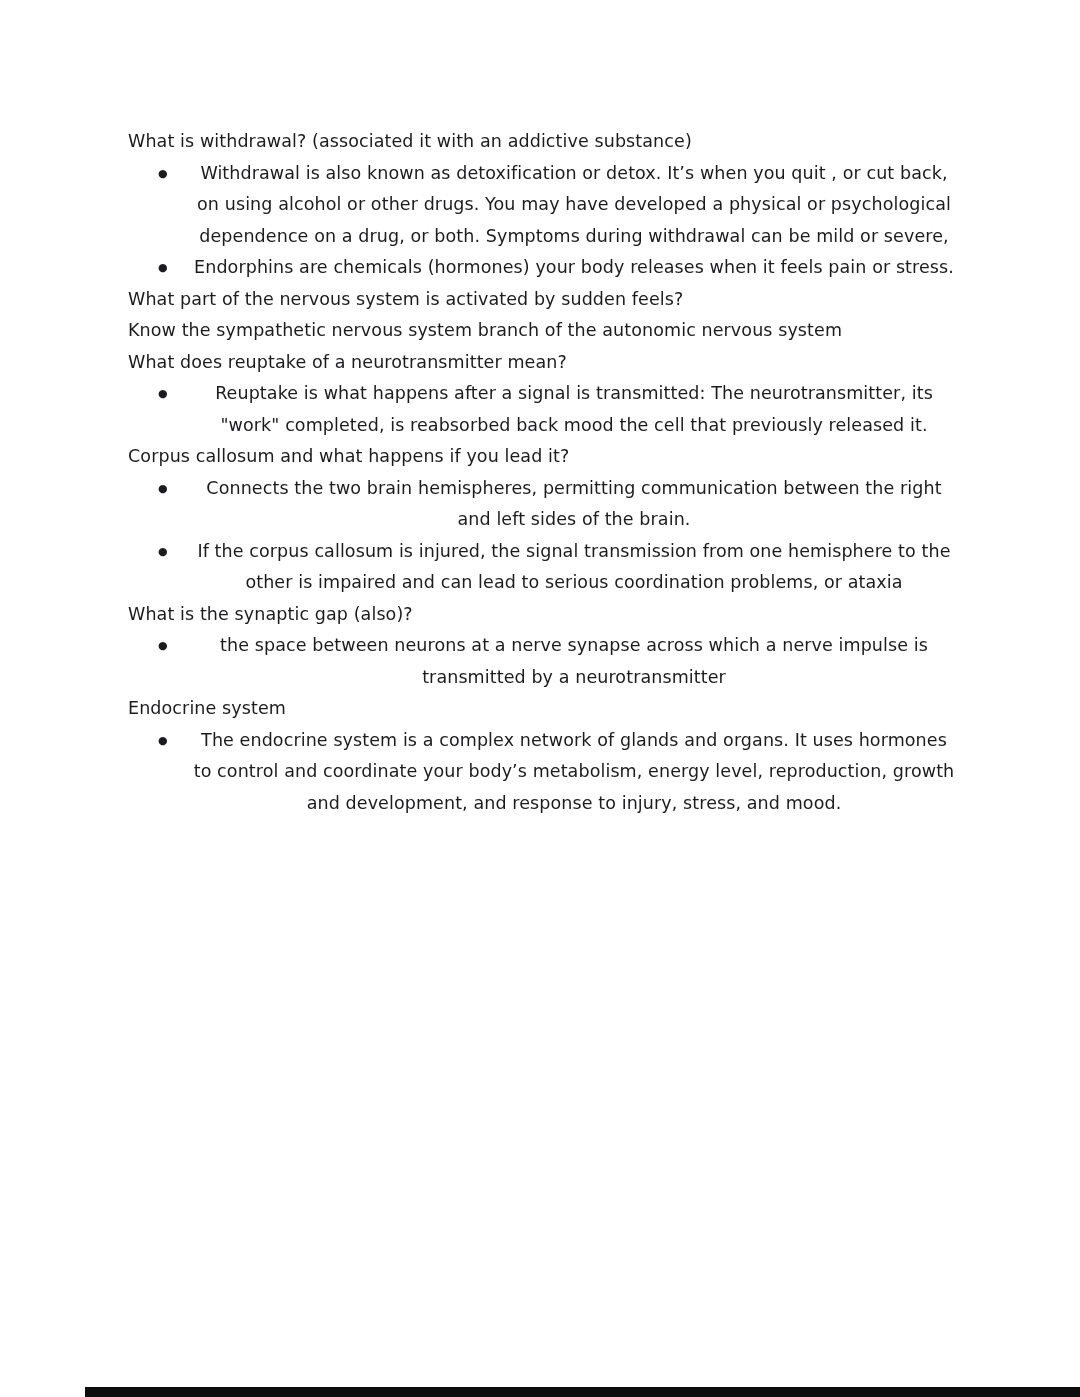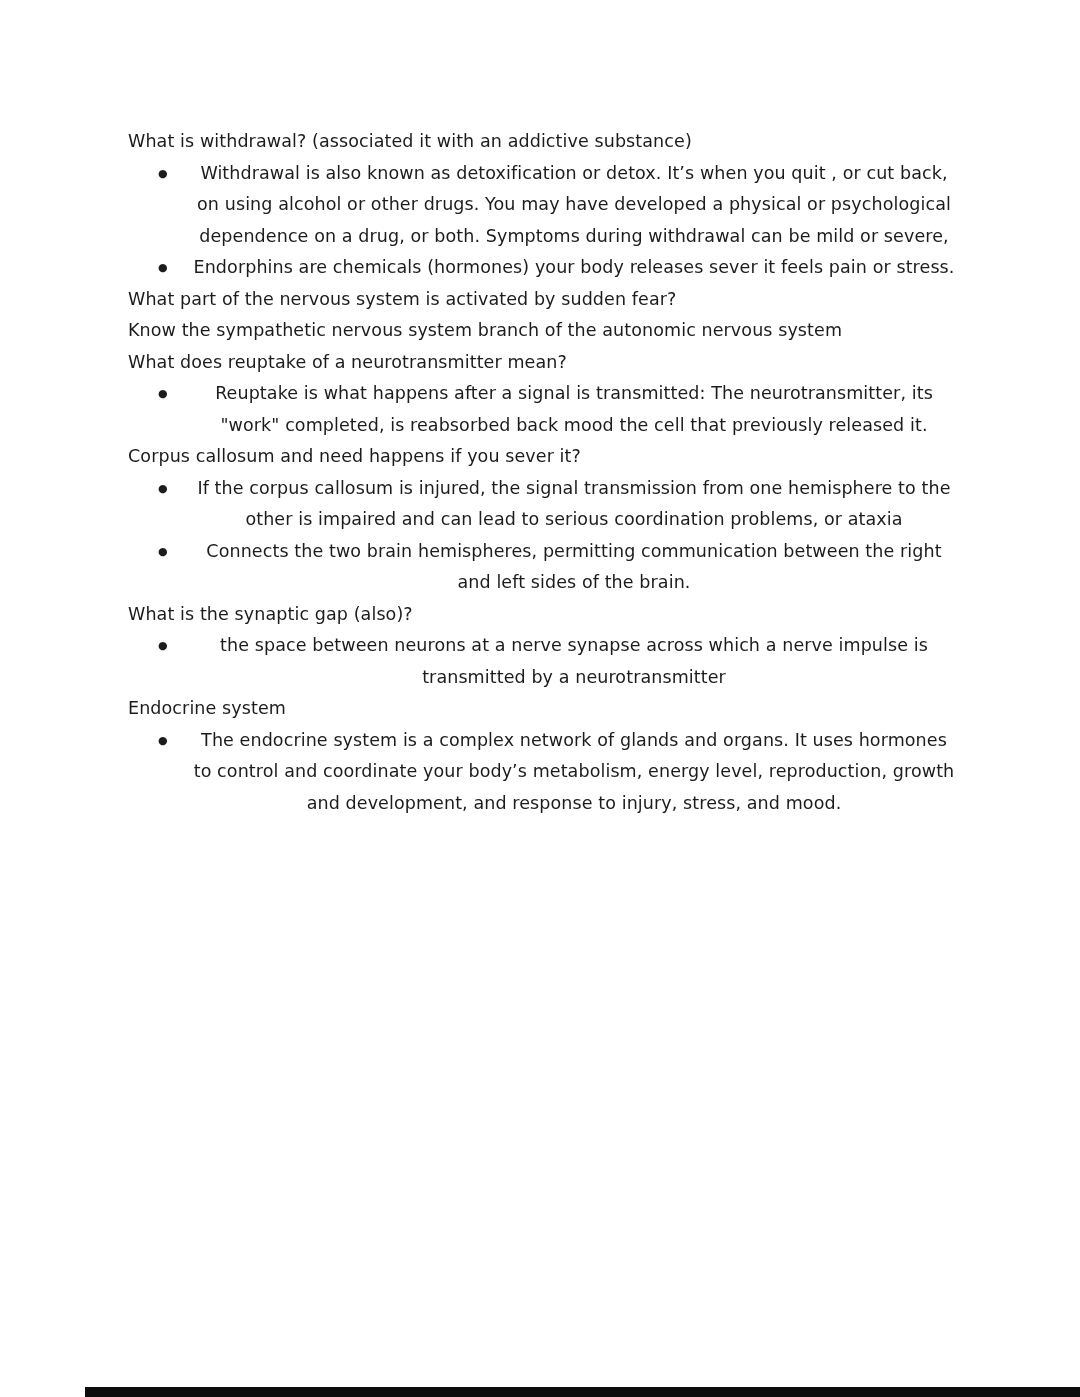--- a/index.html
+++ b/index.html
@@ -52,32 +52,32 @@
 </style>
 </head>
 <body>
 
 <div class="doc" id="doc">
     <div class="heading">What is withdrawal? (associated it with an addictive substance)</div>
     <ul class="bullets">
       <li>Withdrawal is also known as detoxification or detox. It’s when you quit , or cut back, on using alcohol or other drugs. You may have developed a physical or psychological dependence on a drug, or both. Symptoms during withdrawal can be mild or severe,</li>
     </ul>
     <ul class="bullets">
-      <li>Endorphins are chemicals (hormones) your body releases sever it feels pain or stress.</li>
+      <li>Endorphins are chemicals (hormones) your body releases when it feels pain or stress.</li>
     </ul>
-    <div class="heading">What part of the nervous system is activated by sudden fear?</div>
+    <div class="heading">What part of the nervous system is activated by sudden feels?</div>
     <div class="heading">Know the sympathetic nervous system branch of the autonomic nervous system</div>
     <div class="heading">What does reuptake of a neurotransmitter mean?</div>
     <ul class="bullets">
       <li>Reuptake is what happens after a signal is transmitted: The neurotransmitter, its "work" completed, is reabsorbed back mood the cell that previously released it.</li>
     </ul>
-    <div class="heading">Corpus callosum and need happens if you sever it?</div>
+    <div class="heading">Corpus callosum and what happens if you lead it?</div>
     <ul class="bullets">
+      <li>Connects the two brain hemispheres, permitting communication between the right and left sides of the brain.</li>
       <li>If the corpus callosum is injured, the signal transmission from one hemisphere to the other is impaired and can lead to serious coordination problems, or ataxia</li>
-      <li>Connects the two brain hemispheres, permitting communication between the right and left sides of the brain.</li>
     </ul>
     <div class="heading">What is the synaptic gap (also)?</div>
     <ul class="bullets">
       <li>the space between neurons at a nerve synapse across which a nerve impulse is transmitted by a neurotransmitter</li>
     </ul>
     <div class="heading">Endocrine system</div>
     <ul class="bullets">
       <li>The endocrine system is a complex network of glands and organs. It uses hormones to control and coordinate your body’s metabolism, energy level, reproduction, growth and development, and response to injury, stress, and mood.</li>
     </ul>
   </div>

